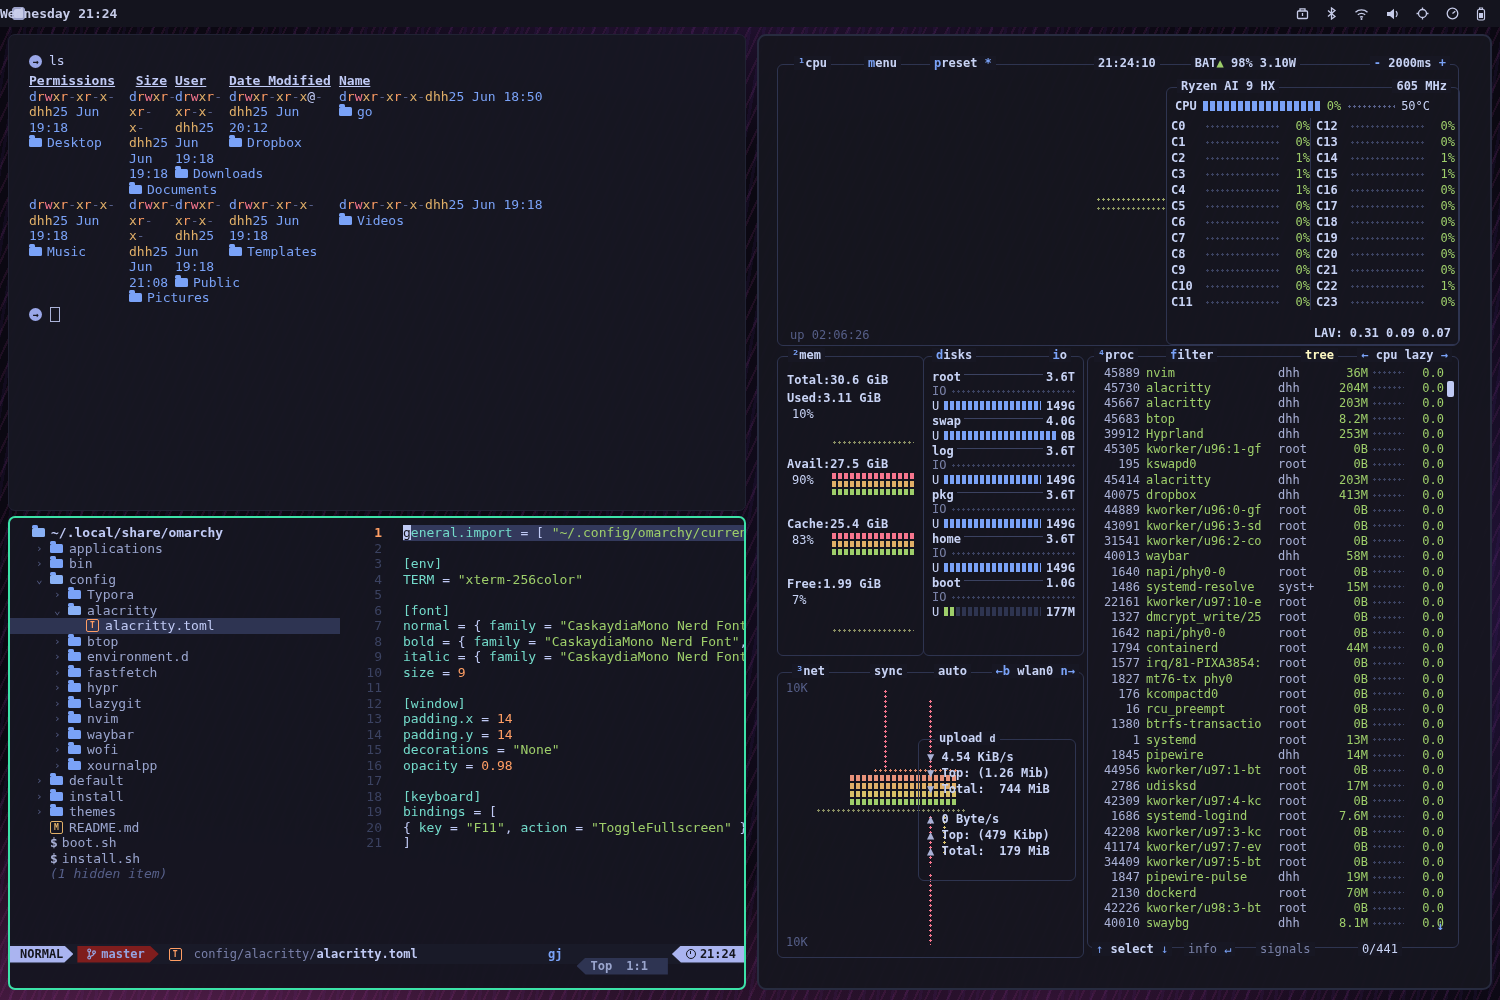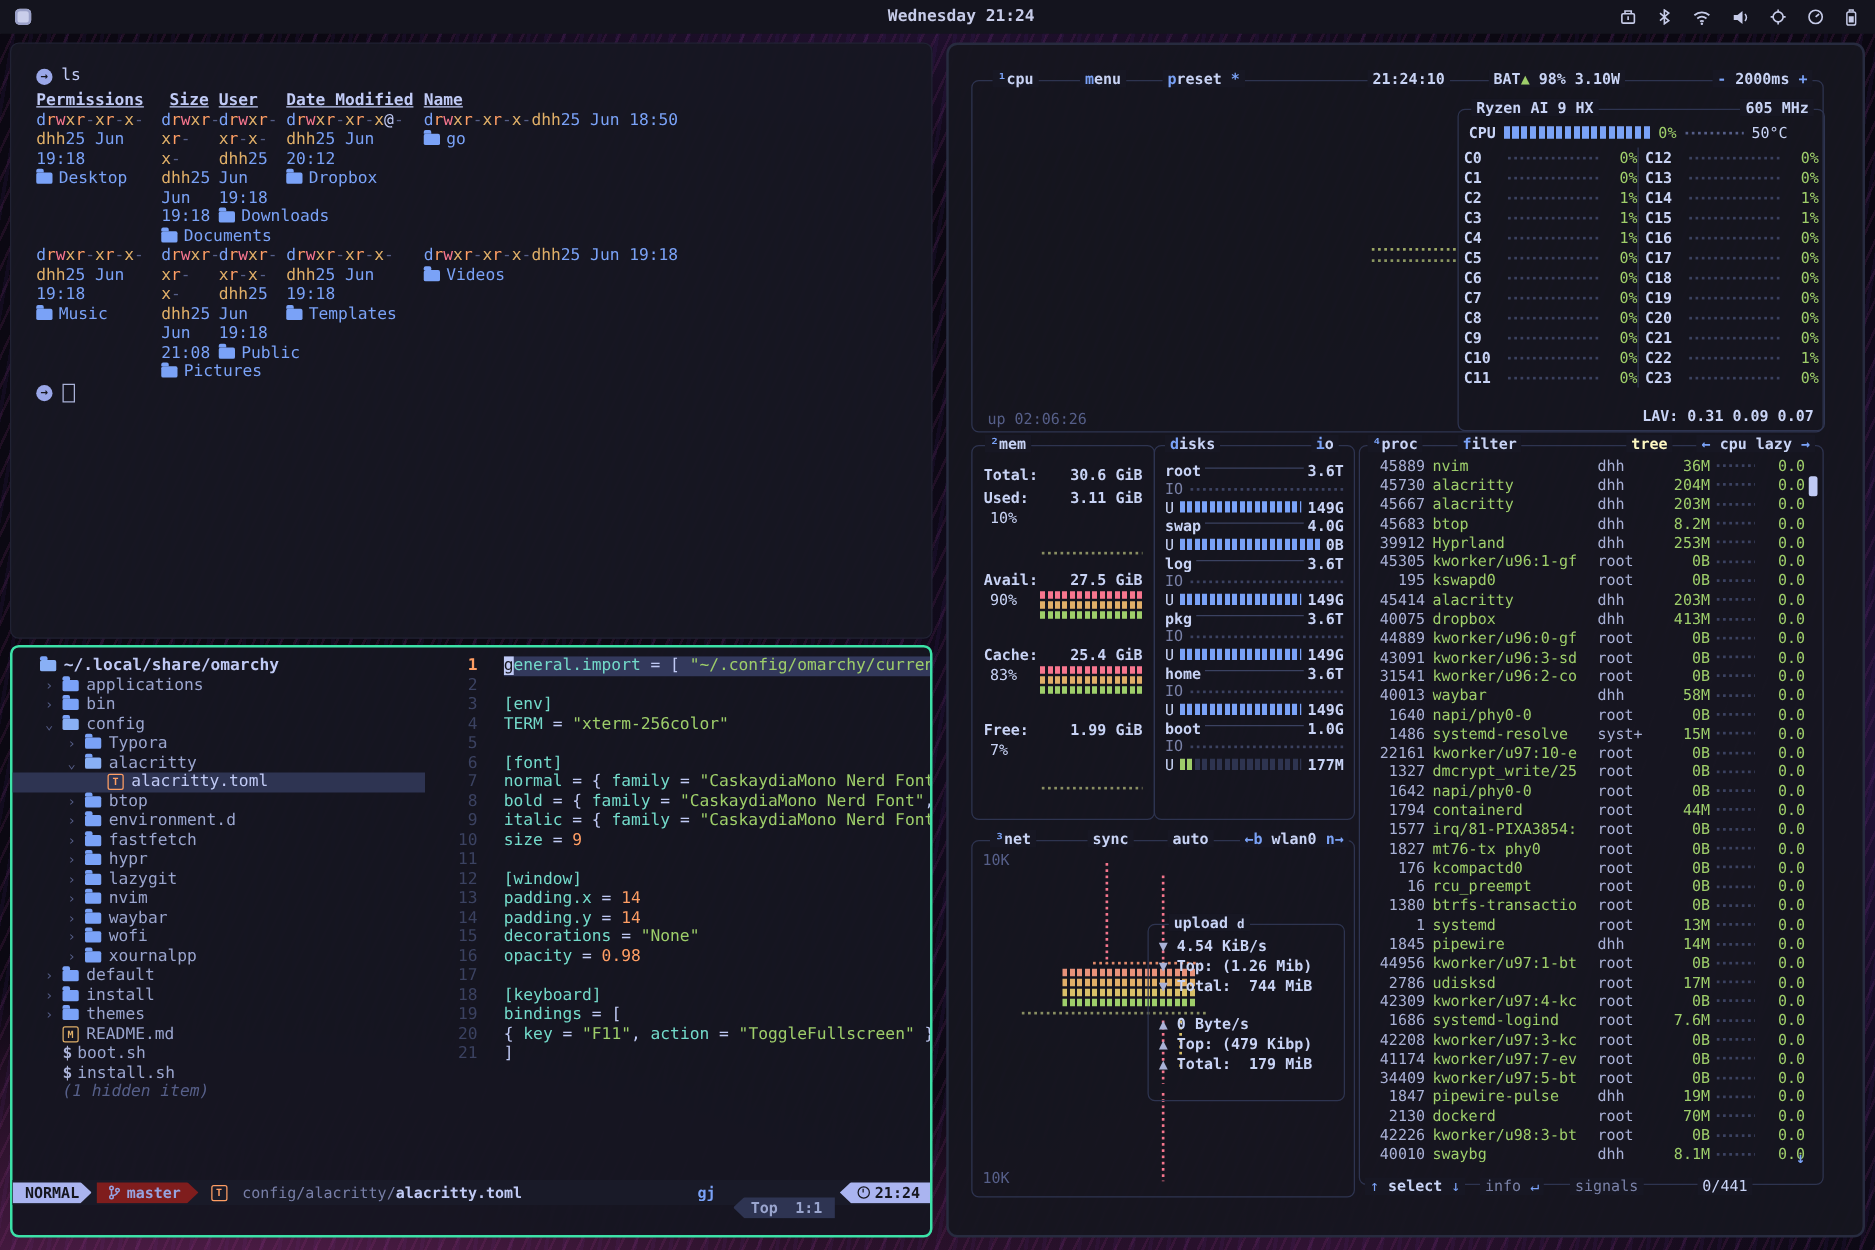--- a/index.html
+++ b/index.html
@@ -12,21 +12,21 @@
       radial-gradient(1500px 650px at 98% 60%, rgba(86,40,140,.30), transparent 66%),
       radial-gradient(700px 300px at 70% 100%, rgba(160,50,150,.25), transparent 60%),
       repeating-linear-gradient(115deg, rgba(205,75,180,.10) 0 2px, transparent 2px 10px),
       repeating-linear-gradient(100deg, rgba(120,60,200,.07) 0 3px, transparent 3px 14px),
       #0b0812;}
   
   .topbar{position:absolute;left:0;top:0;width:1500px;height:27px;background:#14141e;
     display:flex;align-items:center;color:#c6cbe8;font-size:13px;font-weight:bold;z-index:5;}
   .tb-logo{width:13px;height:13px;border-radius:4px;background:#c9cdea;margin-left:12px;
     box-shadow:inset 0 0 0 2px #9aa0c8;}
-  .tb-date{position:absolute;left:0;right:0;text-align:center;margin-left:38px;}
+  .tb-date{position:absolute;left:0;right:0;}
   .tb-icons{margin-left:auto;display:flex;gap:17px;align-items:center;margin-right:14px;}
   .tb-icons svg{display:block}
   
   .win{position:absolute;border-radius:7px;box-sizing:border-box;}
   
   #win-ls{left:8px;top:34px;width:738px;height:477px;background:rgba(23,23,34,.97);
     border:1px solid #202233;color:#c0caf5;font-size:13px;line-height:15.5px;padding:18px 0 0 20px;}
   .prompt-line{display:flex;align-items:center;height:16px;margin-bottom:4px;}
   .prompt-circle{width:13px;height:13px;border-radius:50%;background:#9aa7e8;color:#16161e;
     font-size:10px;line-height:13px;text-align:center;font-weight:bold;margin-right:7px;}
@@ -68,21 +68,21 @@
   .statusline{height:20px;display:flex;align-items:center;font-size:12px;font-weight:bold;background:#191a28;}
   .sl-mode{background:#aab4f0;color:#15161e;padding:1px 10px 2px 10px;
     clip-path:polygon(0 0,calc(100% - 9px) 0,100% 50%,calc(100% - 9px) 100%,0 100%);}
   .sl-branch{background:#7f1d1d;color:#96a3e0;padding:1px 14px 2px 10px;margin-left:4px;
     clip-path:polygon(0 0,calc(100% - 9px) 0,100% 50%,calc(100% - 9px) 100%,0 100%);
     display:flex;align-items:center;gap:5px;}
   .sl-file{margin-left:10px;display:flex;align-items:center;gap:6px;color:#787fa8;font-weight:normal;}
   .sl-file b{color:#c0caf5}
   .sl-right{margin-left:auto;display:flex;align-items:center;}
   .sl-keys{color:#7aa2f7;margin-right:14px;}
-  .sl-pos{background:#2e3452;color:#9aa5ce;padding:1px 10px 2px 14px;
+  .sl-pos{background:#2e3452;color:#9aa5ce;padding:1px 20px 2px 14px;
     clip-path:polygon(9px 0,100% 0,100% 100%,9px 100%,0 50%);display:flex;gap:14px;margin-top:24px;}
   .sl-time{background:#aab4f0;color:#15161e;padding:1px 8px 2px 14px;margin-left:4px;
     clip-path:polygon(9px 0,100% 0,100% 100%,9px 100%,0 50%);display:flex;align-items:center;gap:4px;}
   .clock-ico{width:10px;height:10px;border:1.5px solid #15161e;border-radius:50%;position:relative;box-sizing:border-box;}
   .clock-ico::after{content:"";position:absolute;left:3px;top:1px;width:1.5px;height:3px;background:#15161e;}
   .cmdline{height:24px;}
   
   #win-btop{left:757px;top:34px;width:735px;height:956px;background:rgba(22,22,31,.96);
     border:2px solid #272b3f;border-radius:9px;color:#a9b1d6;font-size:12px;}
   .panel{position:absolute;border:1px solid #2e3450;border-radius:6px;box-sizing:border-box;}
@@ -104,21 +104,21 @@
   .cores{display:flex;padding:4px 4px 0 4px;}
   .core-col{flex:1;min-width:0;}
   .core-col.right{border-left:1px solid #2e3450;padding-left:5px;}
   .core-row{display:flex;align-items:center;height:16px;gap:4px;}
   .core-row .cl{width:30px;color:#c8d3f5;font-weight:bold;flex:none}
   .core-row .dotrow{flex:1}
   .core-row .cp{width:26px;text-align:right;color:#9ece6a;flex:none}
   .lav{position:absolute;right:8px;bottom:4px;color:#c8d3f5;font-weight:bold;}
   
   #p-mem{left:18px;top:320px;width:147px;height:300px;}
-  .mem-row{position:absolute;left:9px;right:9px;display:flex;justify-content:space-between;color:#c8d3f5;font-weight:bold;}
+  .mem-row{position:absolute;left:9px;right:9px;display:flex;color:#c8d3f5;font-weight:bold;}
   .mem-pct{position:absolute;left:14px;color:#c8d3f5;}
   .mem-graph{position:absolute;right:9px;width:82px;}
   .mem-blocks .blockrow{margin-bottom:2px;}
   
   #p-disks{left:164px;top:320px;width:161px;height:300px;padding:12px 8px 0 8px;}
   .disk-name{display:flex;align-items:center;height:15px;color:#c8d3f5;font-weight:bold;}
   .disk-name .fill{flex:1;border-bottom:1px solid #3b4261;margin:0 3px 5px 3px;}
   .disk-io{display:flex;align-items:center;height:14px;gap:5px;color:#7a82a8;}
   .disk-io .dotrow{flex:1}
   .disk-u{display:flex;align-items:center;height:15px;gap:5px;color:#c8d3f5;}

